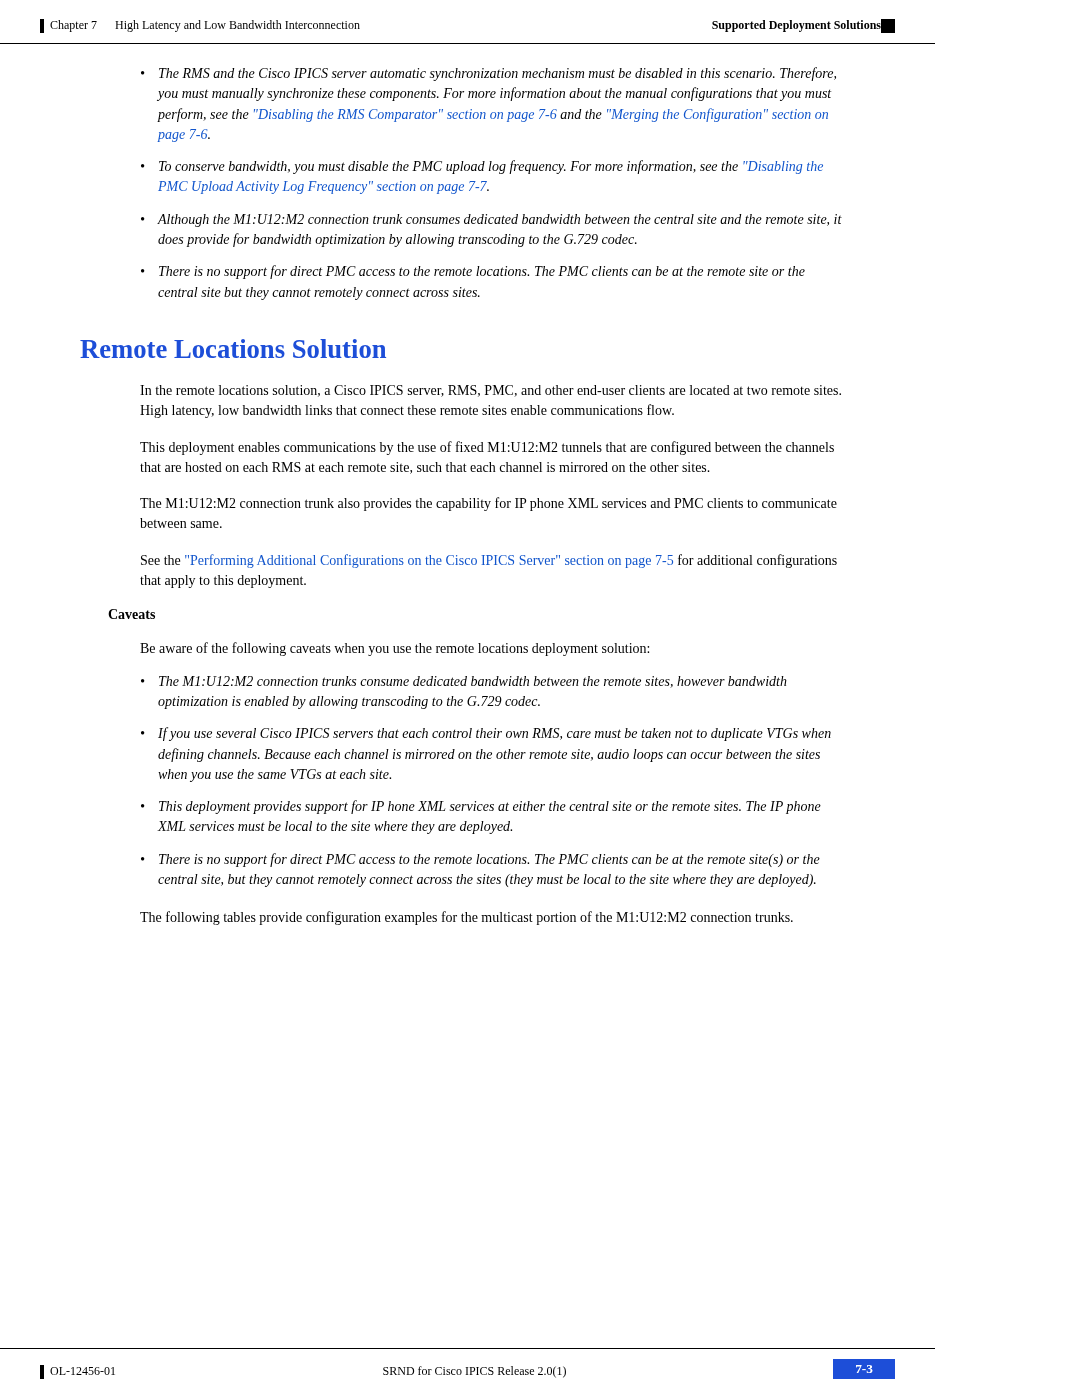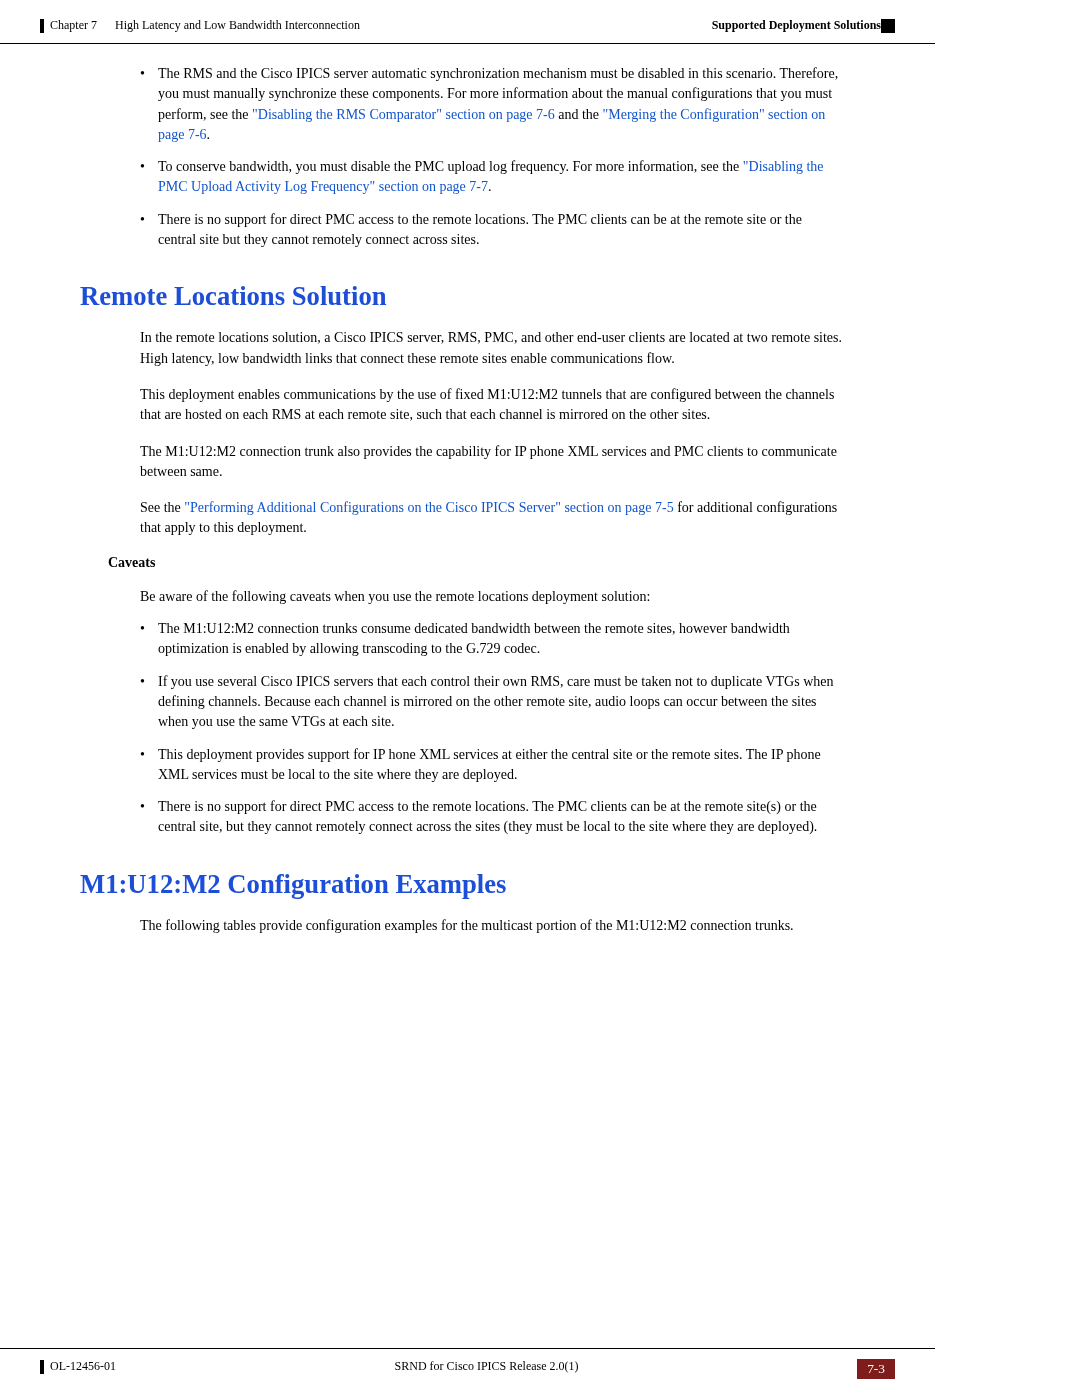--- a/index.html
+++ b/index.html
@@ -66,21 +66,21 @@
     }
 
     
     .footer {
       position: absolute;
       bottom: 0;
       left: 0;
       right: 0;
       display: flex;
       justify-content: space-between;
-      align-items: flex-start;
+      align-items: flex-end;
       padding: 10px 40px 18px 40px;
       border-top: 1px solid #000;
       font-size: 9pt;
     }
 
     .footer-left {
       display: flex;
       align-items: center;
       gap: 6px;
     }
@@ -94,20 +94,21 @@
 
     
     .content {
       padding: 20px 80px 80px 80px;
     }
 
     
     .bullet-list {
       list-style: none;
       margin: 0 12px 18px 60px;
+      font-style: italic;
     }
 
     .bullet-list li {
       position: relative;
       padding-left: 18px;
       margin-bottom: 12px;
       line-height: 1.45;
       font-size: 10.5pt;
     }
 
@@ -141,25 +142,25 @@
       margin: 16px 0 6px 28px;
     }
 
     
     a {
       color: #1155CC;
       text-decoration: none;
     }
 
     .page-number-box {
-      background: #7f1d1d;
+      background: #1d4ed8;
       color: #fff;
-      padding: 2px 10px;
+      padding: 2px 22px;
       font-size: 10pt;
-      font-weight: normal;
+      font-weight: bold;
     }
   </style>
 </head>
 <body>
 
 <div class="page">
 
   <div class="header">
     <div class="header-left">
       <span class="header-bar-left"></span>
@@ -176,20 +177,23 @@
   <div class="content">
 
     <ul class="bullet-list">
       <li>
         <span>The RMS and the Cisco IPICS server automatic synchronization mechanism must be disabled in this scenario. Therefore, you must manually synchronize these components. For more information about the manual configurations that you must perform, see the </span><a href="#">"Disabling the RMS Comparator" section on page 7-6</a><span> and the </span><a href="#">"Merging the Configuration" section on page 7-6</a><span>.</span>
       </li>
       <li>
         <span>To conserve bandwidth, you must disable the PMC upload log frequency. For more information, see the </span><a href="#">"Disabling the PMC Upload Activity Log Frequency" section on page 7-7</a><span>.</span>
       </li>
       <li>
+        <span>Although the M1:U12:M2 connection trunk consumes dedicated bandwidth between the central site and the remote site, it does provide for bandwidth optimization by allowing transcoding to the G.729 codec.</span>
+      </li>
+      <li>
         <span>There is no support for direct PMC access to the remote locations. The PMC clients can be at the remote site or the central site but they cannot remotely connect across sites.</span>
       </li>
     </ul>
 
     <h2 class="section-heading">Remote Locations Solution</h2>
 
     <p class="para">In the remote locations solution, a Cisco IPICS server, RMS, PMC, and other end-user clients are located at two remote sites. High latency, low bandwidth links that connect these remote sites enable communications flow.</p>
 
     <p class="para">This deployment enables communications by the use of fixed M1:U12:M2 tunnels that are configured between the channels that are hosted on each RMS at each remote site, such that each channel is mirrored on the other sites.</p>
 
@@ -211,21 +215,20 @@
         <span>If you use several Cisco IPICS servers that each control their own RMS, care must be taken not to duplicate VTGs when defining channels. Because each channel is mirrored on the other remote site, audio loops can occur between the sites when you use the same VTGs at each site.</span>
       </li>
       <li>
         <span>This deployment provides support for IP hone XML services at either the central site or the remote sites. The IP phone XML services must be local to the site where they are deployed.</span>
       </li>
       <li>
         <span>There is no support for direct PMC access to the remote locations. The PMC clients can be at the remote site(s) or the central site, but they cannot remotely connect across the sites (they must be local to the site where they are deployed).</span>
       </li>
     </ul>
 
-    <h2 class="section-heading">M1:U12:M2 Configuration Examples</h2>
 
     <p class="para">The following tables provide configuration examples for the multicast portion of the M1:U12:M2 connection trunks.</p>
 
   </div>
 
   <div class="footer">
     <div class="footer-left">
       <span class="footer-bar"></span>
       <span>OL-12456-01</span>
     </div>

